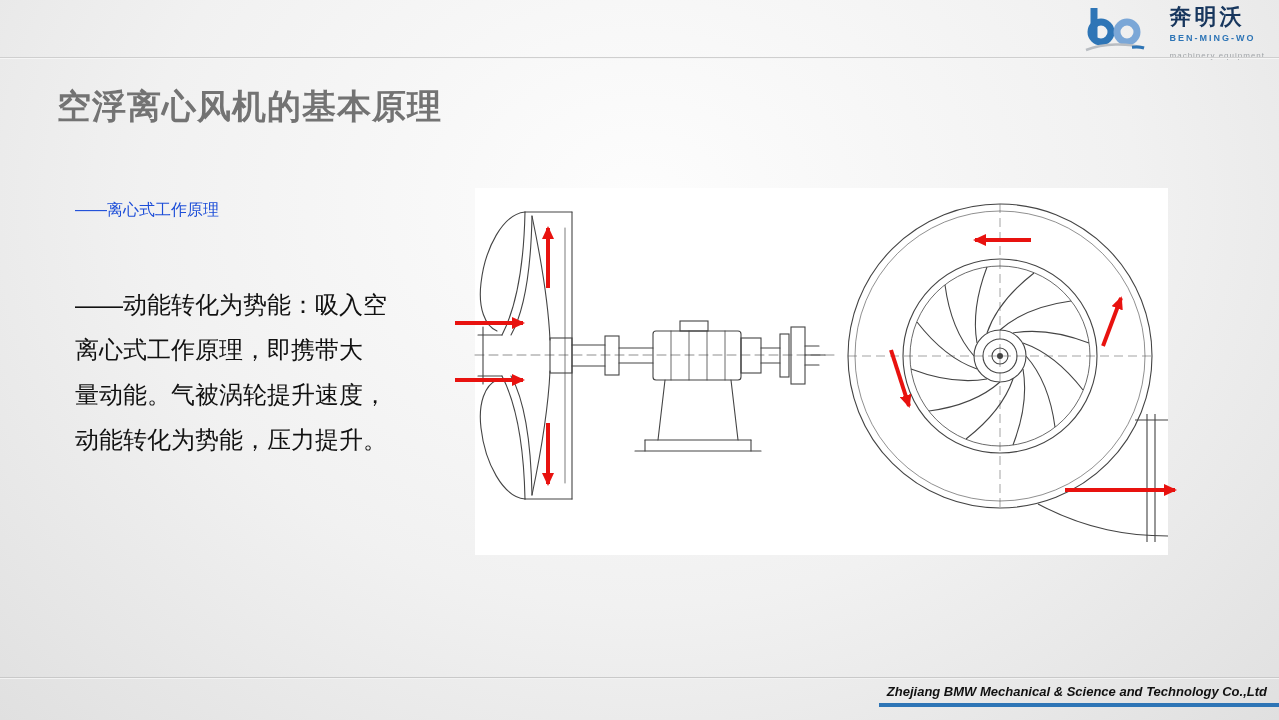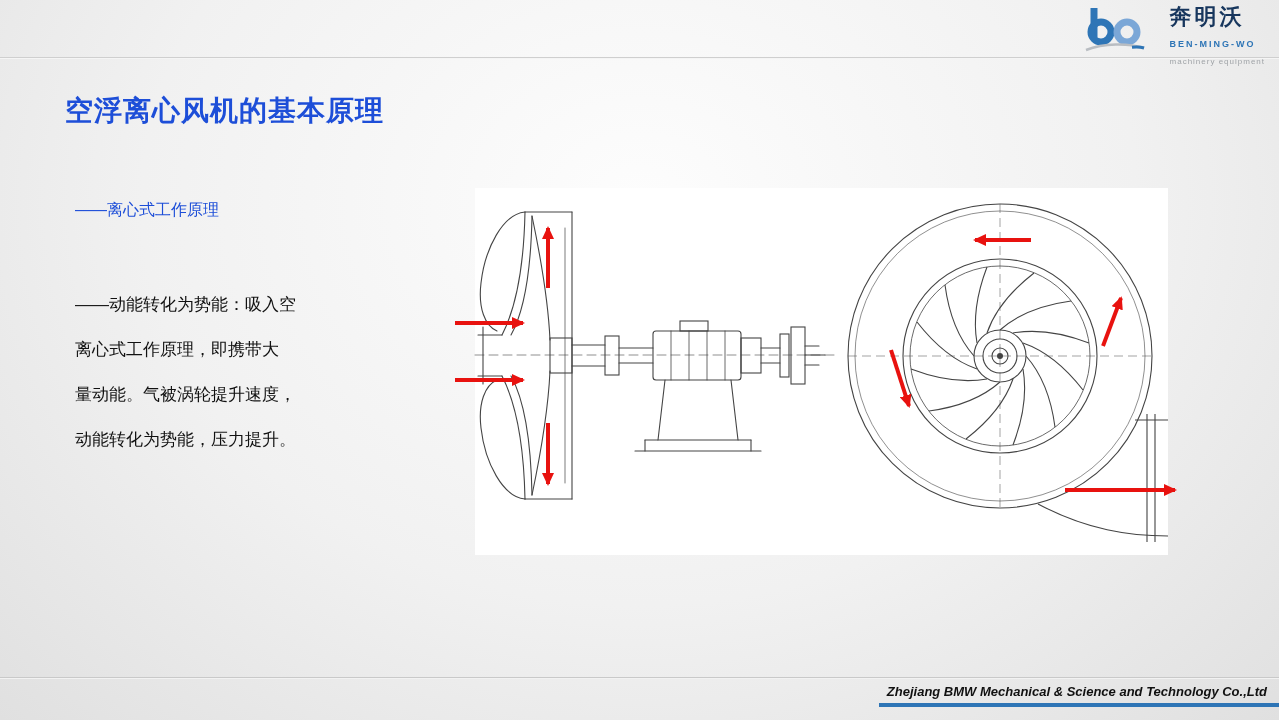--- a/index.html
+++ b/index.html
@@ -23,39 +23,39 @@
     display: flex; align-items: flex-start; gap: 24px;
   }
   .logo-mark { display: block; }
   .logo-text { display: flex; flex-direction: column; }
   .logo-cn {
     font-size: 22px; font-weight: 700; color: #17365d;
     letter-spacing: 3px; line-height: 1.05;
   }
   .logo-en {
     font-size: 9px; font-weight: 700; color: #2e75b6;
-    letter-spacing: 2px; margin-top: 11px;
+    letter-spacing: 2px; margin-top: 5px;
   }
   .logo-tagline {
     font-size: 8px; color: #a0a4a8; letter-spacing: 1px; margin-top: 8px;
   }
 
   
   .title {
     position: absolute; left: 57px; top: 84px;
-    font-size: 28px; font-weight: 700; color: #1d4ed8;
-    letter-spacing: 1px; margin: 8px;
+    font-size: 34px; font-weight: 700; color: #737373;
+    letter-spacing: 1px; margin: 0;
   }
   .subtitle {
     position: absolute; left: 75px; top: 200px;
     font-size: 16px; color: #1d4ed8;
   }
   .paragraph {
     position: absolute; left: 75px; top: 282px;
-    font-size: 17px; color: #111111; line-height: 45px;
+    font-size: 24px; color: #111111; line-height: 45px;
     width: 380px;
   }
 
   
   .figure-panel {
     position: absolute; left: 475px; top: 188px;
     width: 693px; height: 367px; background: #ffffff;
   }
   .diagram-svg {
     position: absolute; left: 450px; top: 188px;

